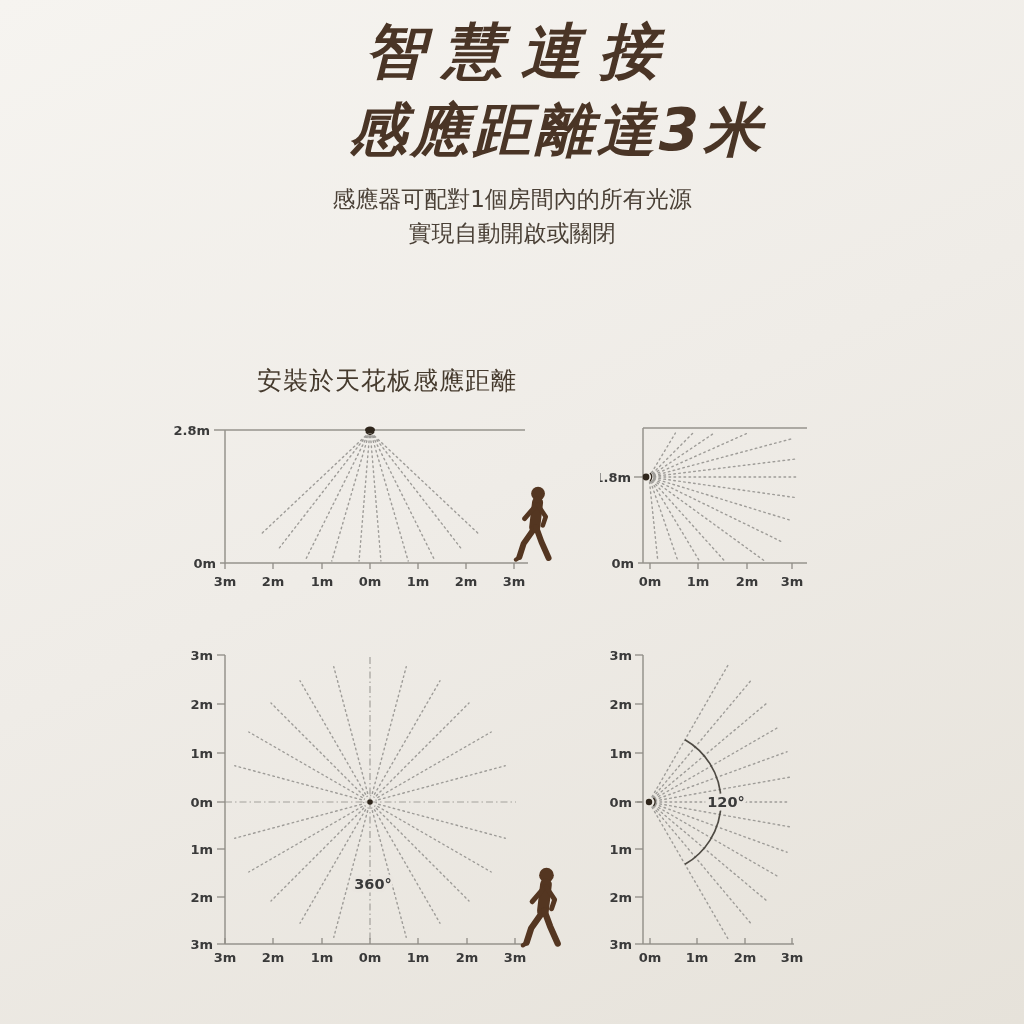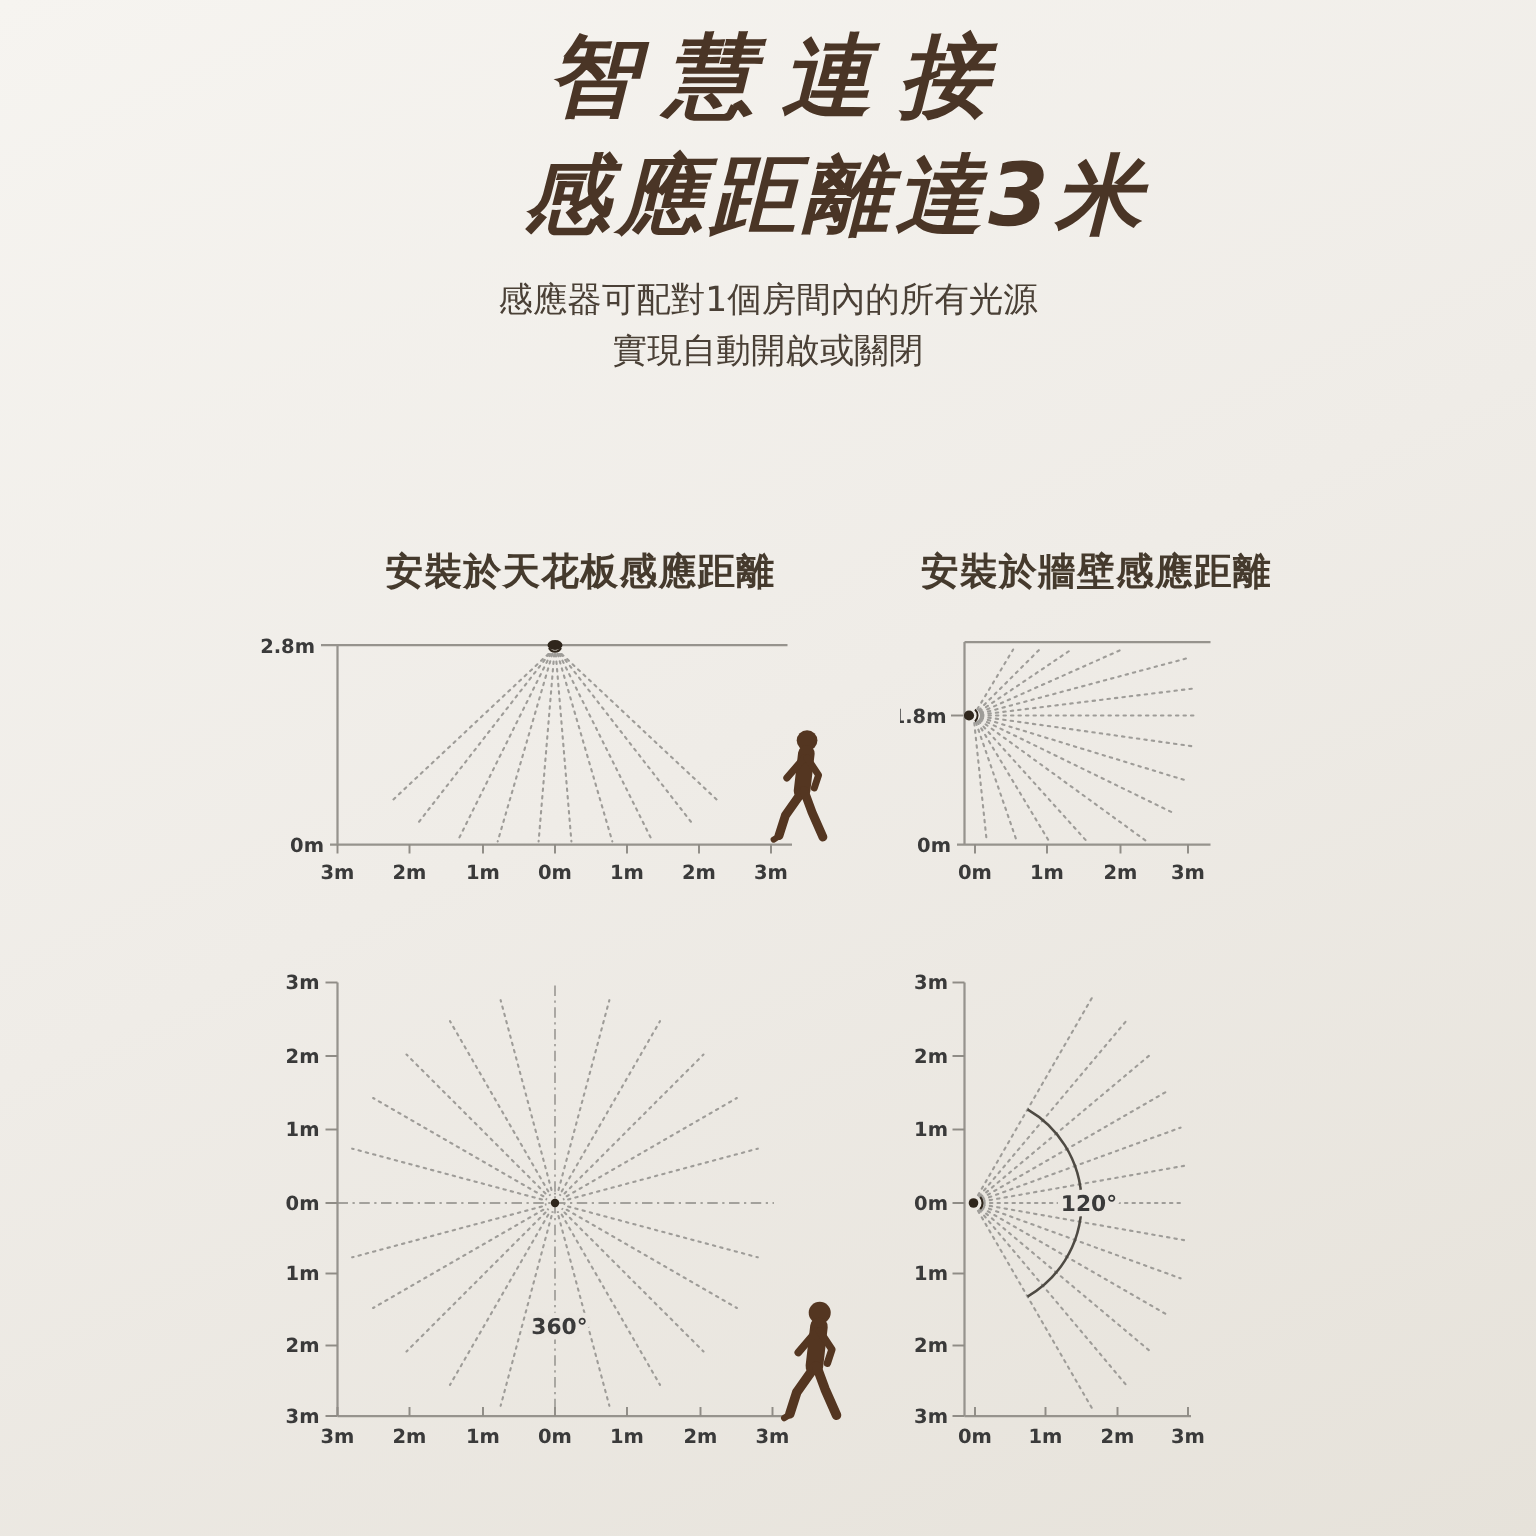--- a/index.html
+++ b/index.html
@@ -15,21 +15,21 @@
   #title-line1{top:20px;font-size:60px;letter-spacing:18px;text-indent:18px;}
   #title-line2{top:100px;font-size:58px;letter-spacing:4px;text-indent:4px;padding-left:43px;}
   .subtitle{
     position:absolute;left:0;width:1024px;text-align:center;
     color:#4a4036;font-weight:500;font-size:23px;white-space:nowrap;
   }
   #subtitle-line1{top:184px;}
   #subtitle-line2{top:218px;}
   .diagram-title{
     position:absolute;top:364px;text-align:center;
-    color:#453a2d;font-weight:700;font-size:25px;letter-spacing:1px;white-space:nowrap;
+    color:#453a2d;font-weight:400;font-size:25px;letter-spacing:1px;white-space:nowrap;
   }
   #diagram-title-left{left:160px;width:454px;}
   #diagram-title-right{left:600px;width:262px;}
   svg{position:absolute;display:block;}
   #ceiling-side-svg{left:160px;top:408px;}
   #wall-side-svg{left:600px;top:408px;}
   #ceiling-top-svg{left:160px;top:640px;}
   #wall-top-svg{left:600px;top:640px;}
 </style>
 </head>
@@ -37,21 +37,20 @@
 
 <div class="page">
 
   <div class="title" id="title-line1">智慧連接</div>
   <div class="title" id="title-line2">感應距離達3米</div>
 
   <div class="subtitle" id="subtitle-line1">感應器可配對1個房間內的所有光源</div>
   <div class="subtitle" id="subtitle-line2">實現自動開啟或關閉</div>
 
   <div class="diagram-title" id="diagram-title-left">安裝於天花板感應距離</div>
-  <div class="diagram-title" id="diagram-title-right">安裝於牆壁感應距離</div>
 
   <svg id="ceiling-side-svg" width="430" height="200">
       <g>
         <line x1="205.54113104713562" y1="28" x2="101.50085548030044" y2="125.6930685283933" stroke="#9e9c98" stroke-width="1.4" stroke-dasharray="1.6 3.4" stroke-linecap="round"></line>
         <line x1="206.224077653701" y1="28" x2="118.11922290672373" y2="141.46331037271776" stroke="#9e9c98" stroke-width="1.4" stroke-dasharray="1.6 3.4" stroke-linecap="round"></line>
         <line x1="207.2295083205898" y1="28" x2="144.92911868103172" y2="153" stroke="#9e9c98" stroke-width="1.4" stroke-dasharray="1.6 3.4" stroke-linecap="round"></line>
         <line x1="208.2457697716636" y1="28" x2="171.78366481766744" y2="153" stroke="#9e9c98" stroke-width="1.4" stroke-dasharray="1.6 3.4" stroke-linecap="round"></line>
         <line x1="209.47706554351404" y1="28" x2="199.0639170592595" y2="153" stroke="#9e9c98" stroke-width="1.4" stroke-dasharray="1.6 3.4" stroke-linecap="round"></line>
         <line x1="210.52293445648596" y1="28" x2="220.9360829407405" y2="153" stroke="#9e9c98" stroke-width="1.4" stroke-dasharray="1.6 3.4" stroke-linecap="round"></line>
         <line x1="211.7542302283364" y1="28" x2="248.21633518233256" y2="153" stroke="#9e9c98" stroke-width="1.4" stroke-dasharray="1.6 3.4" stroke-linecap="round"></line>

